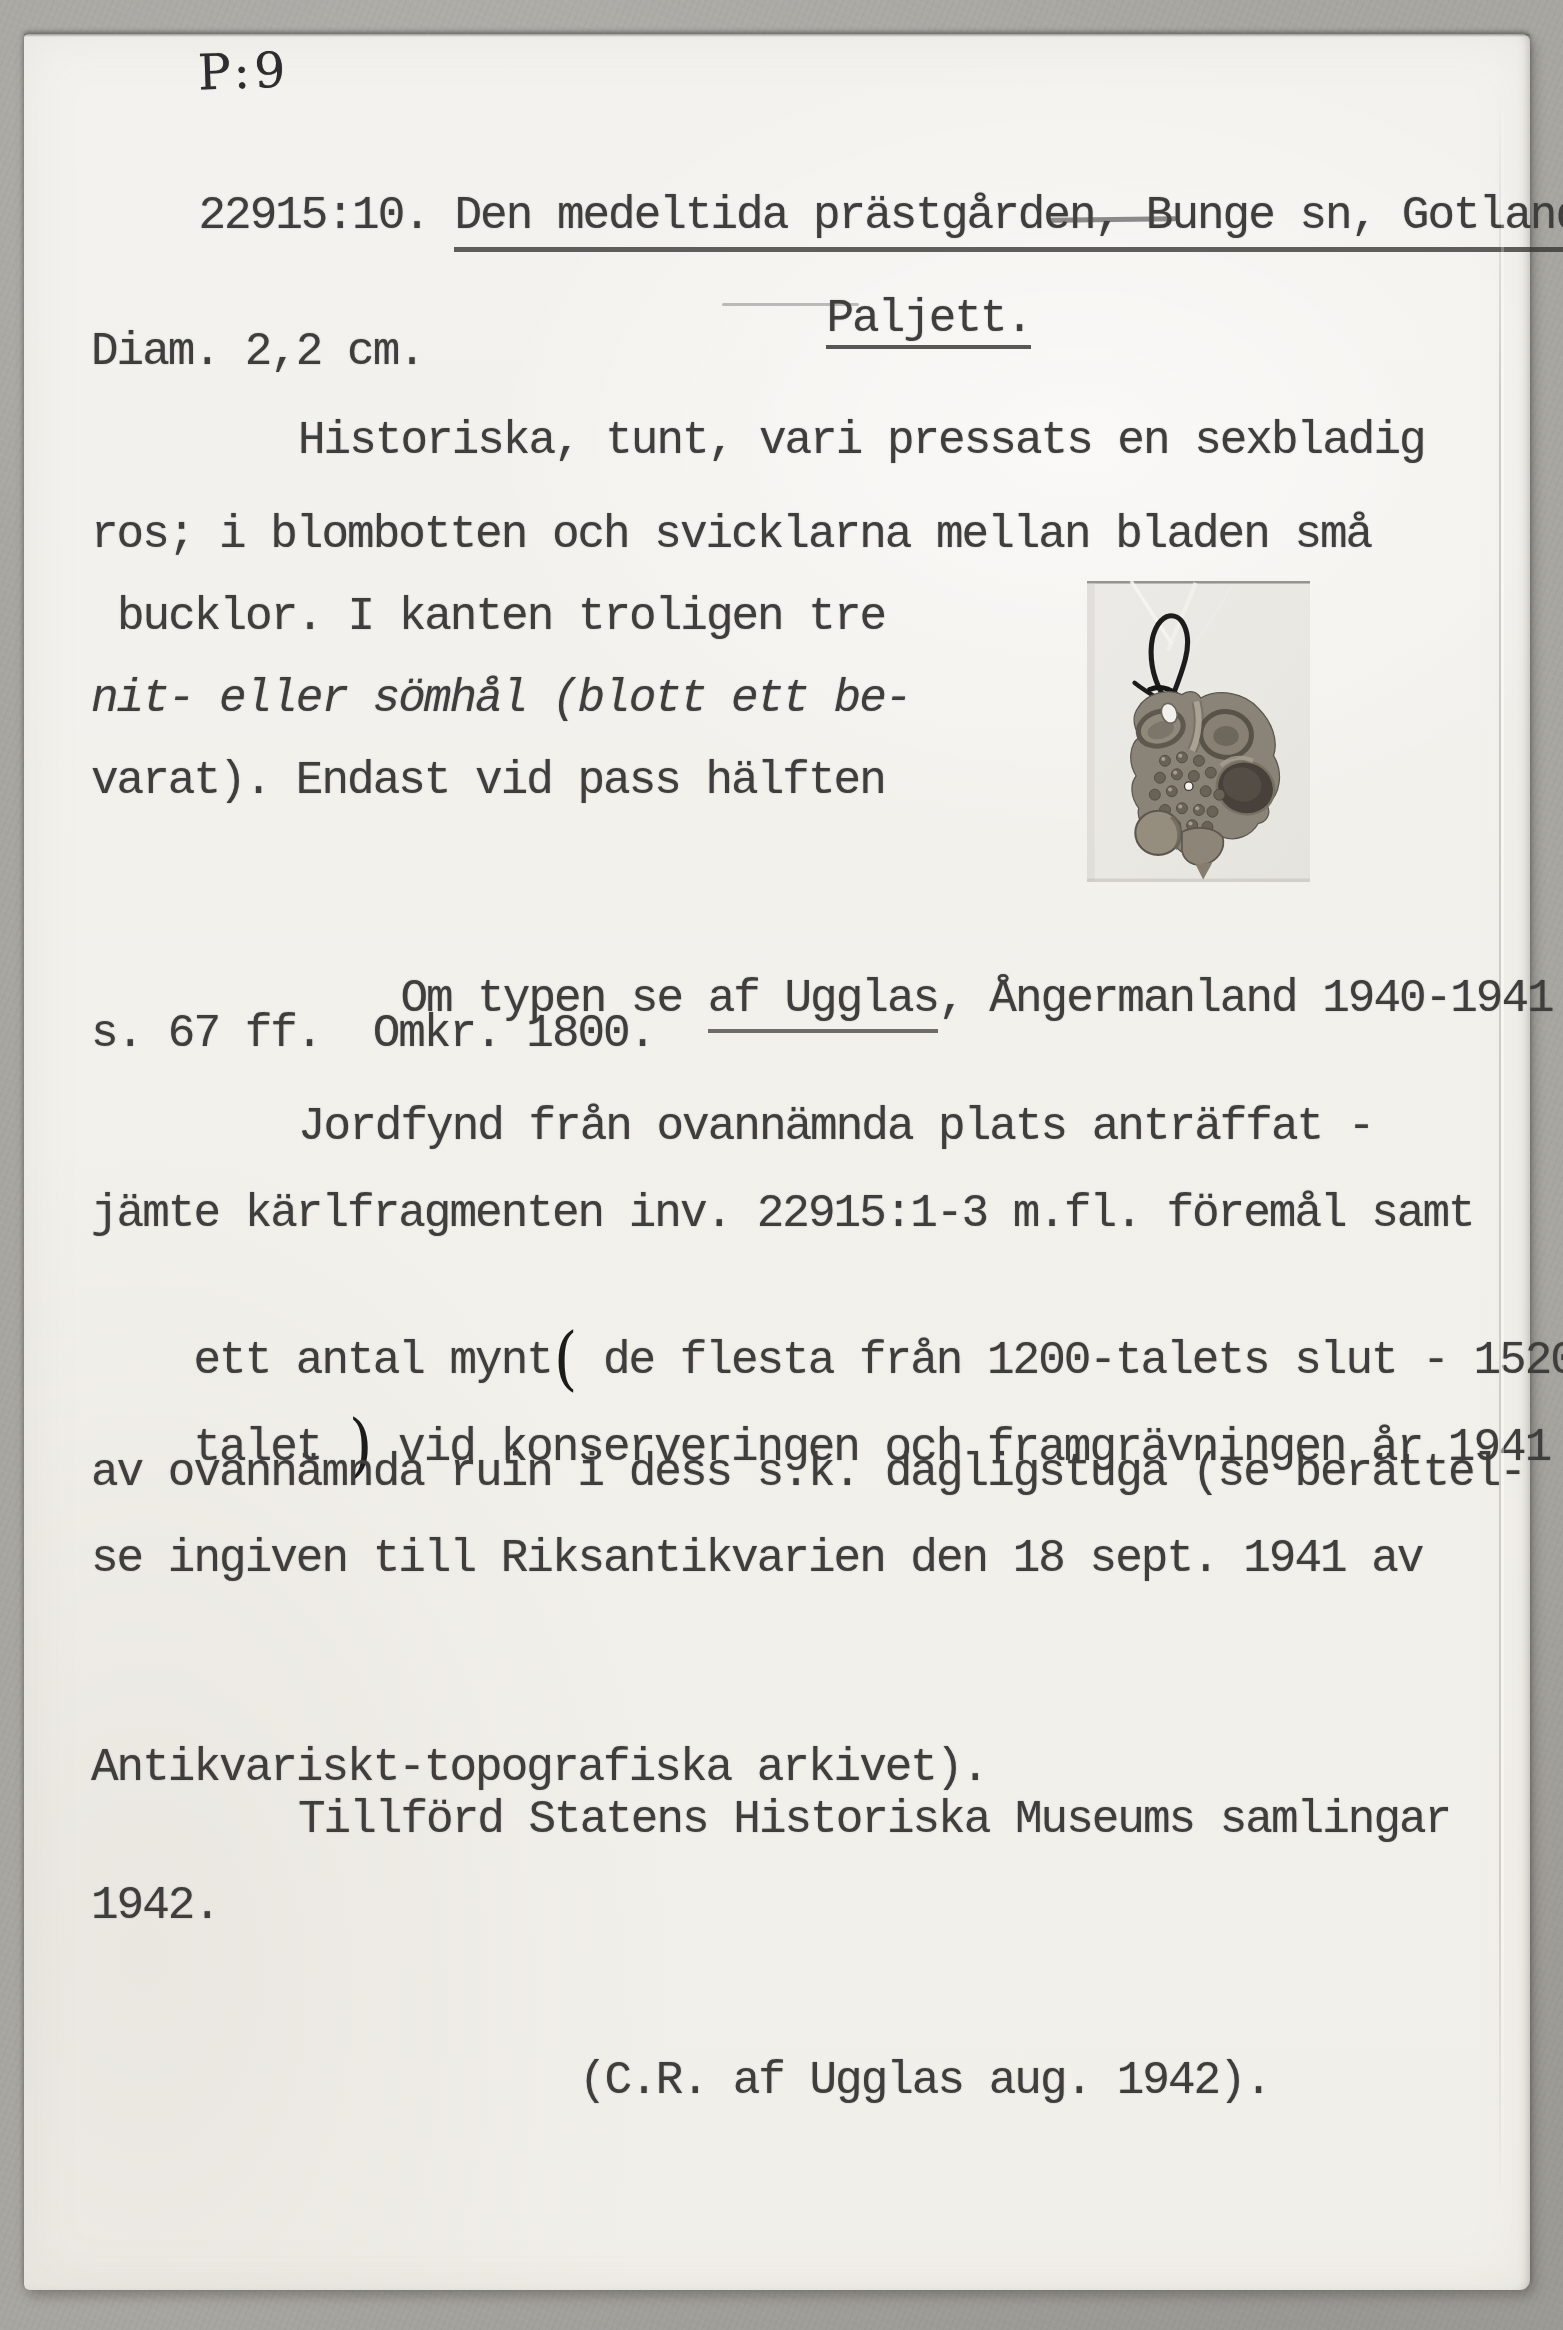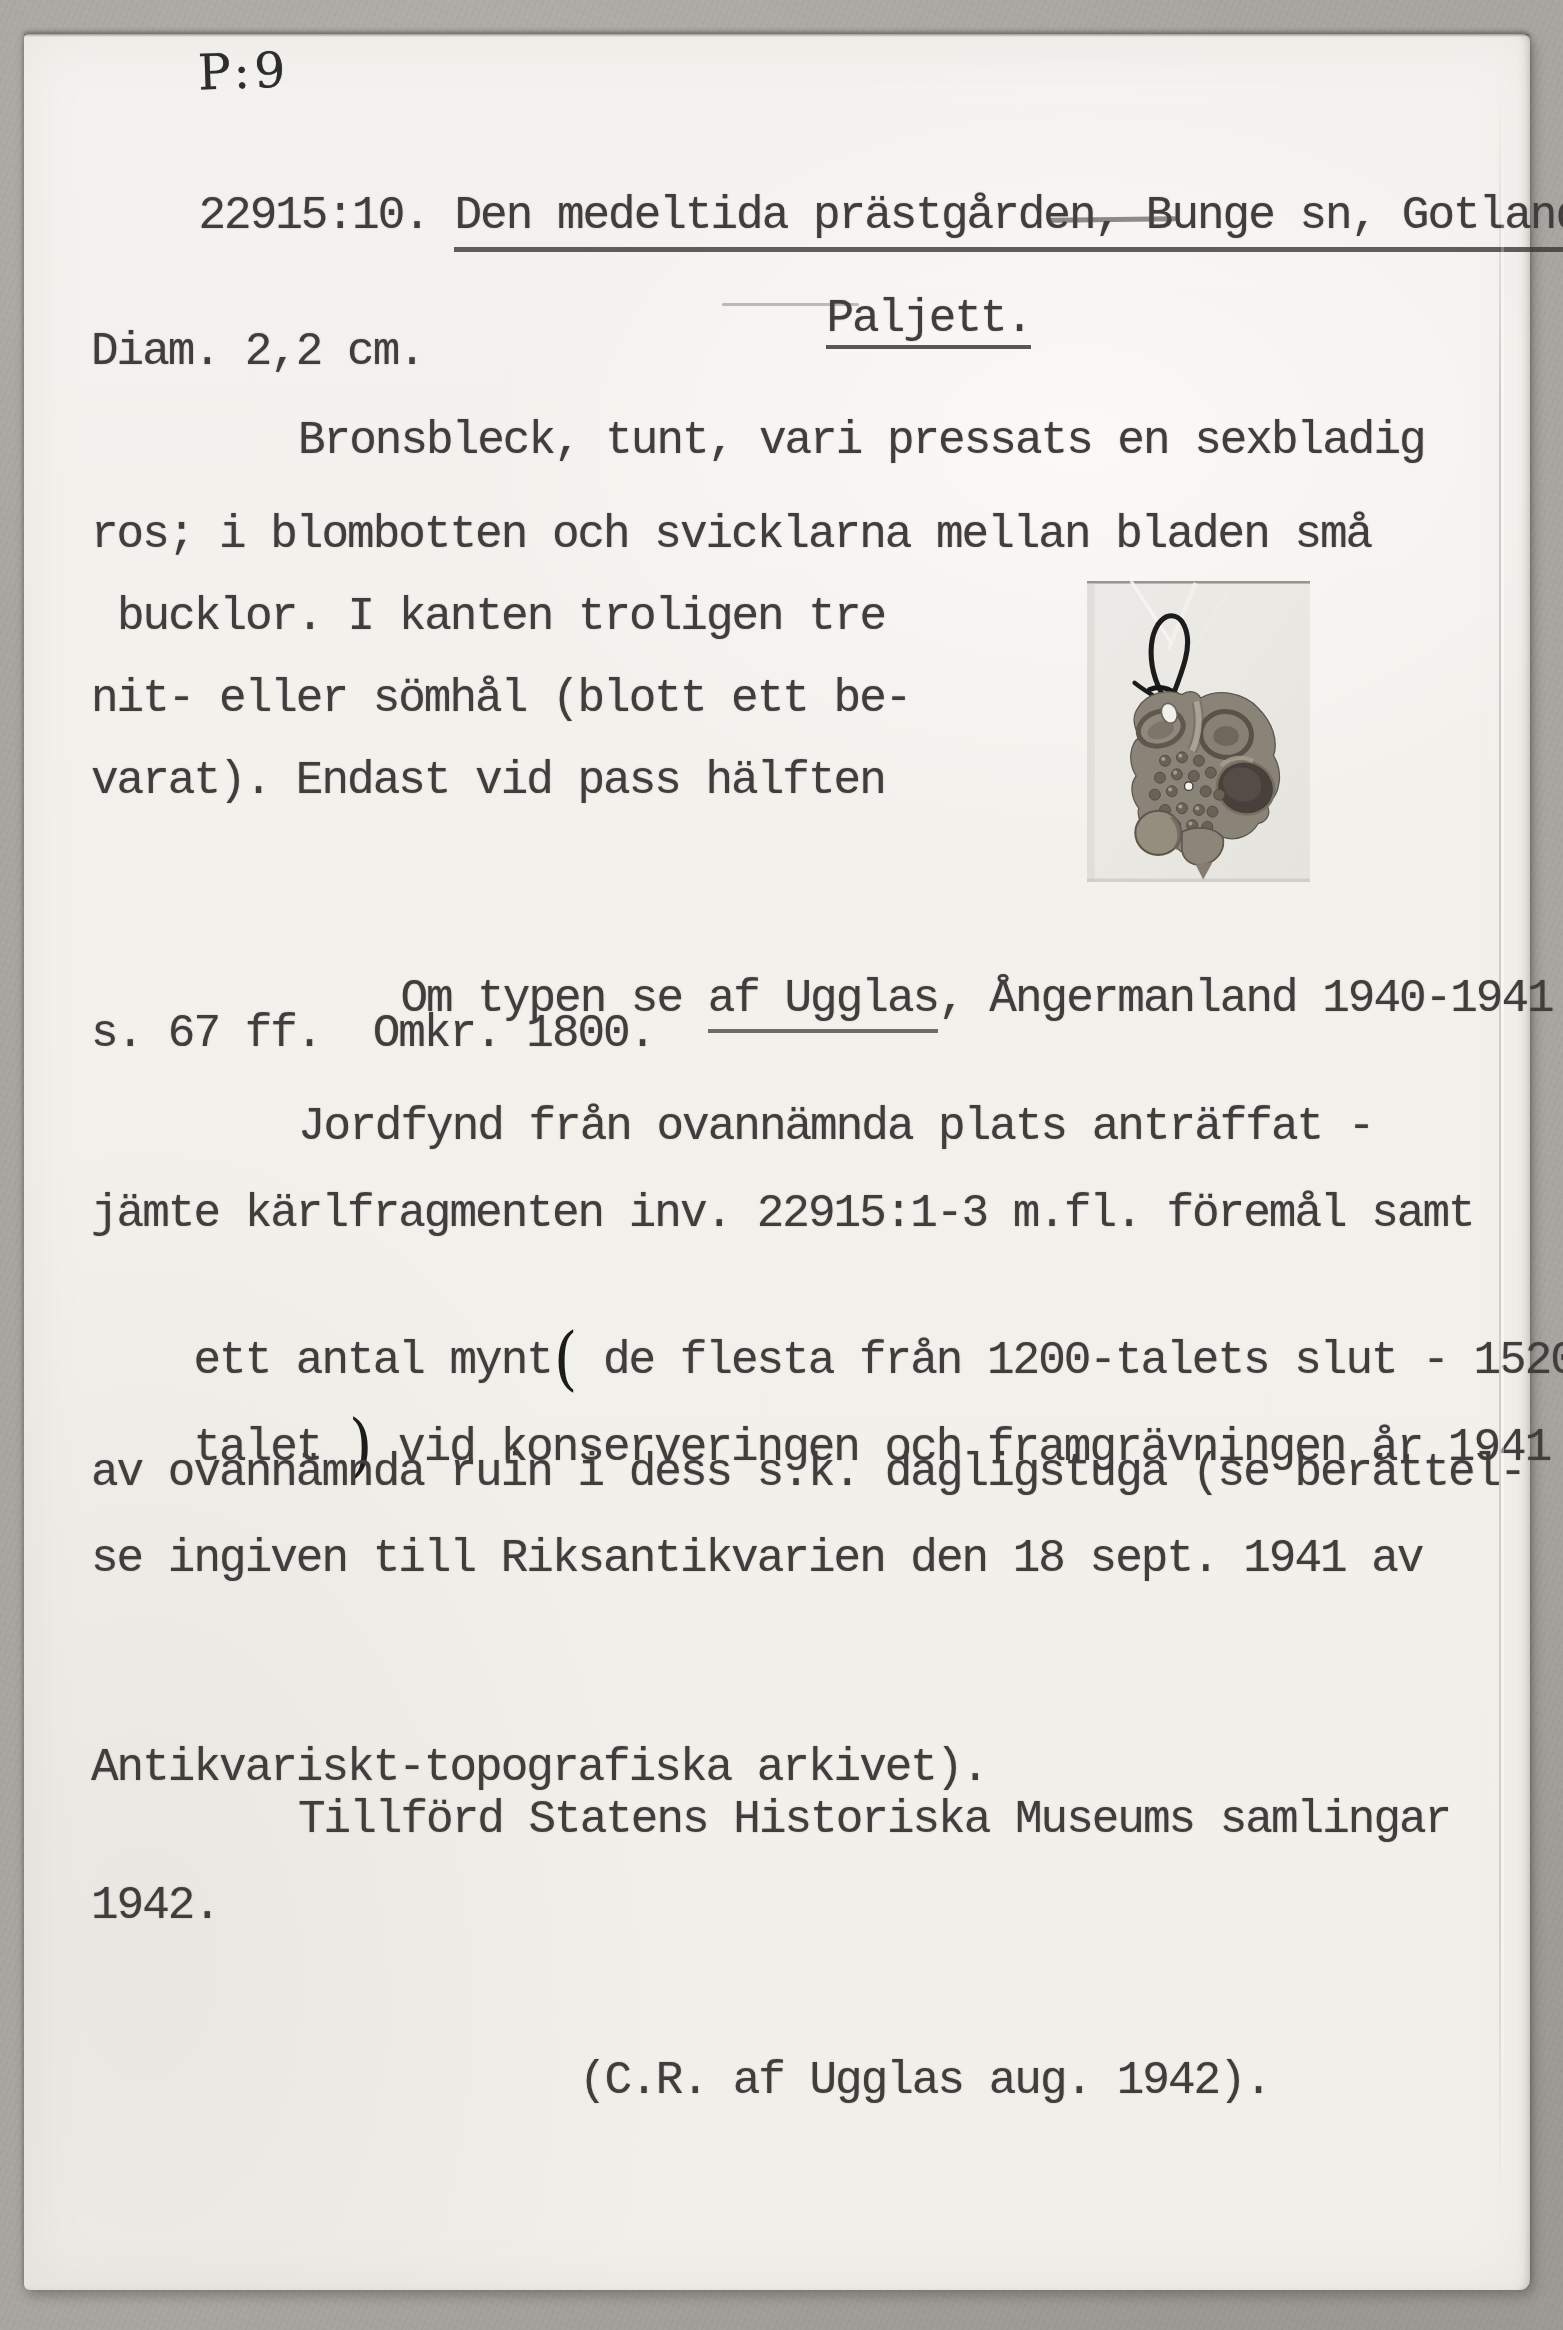--- a/index.html
+++ b/index.html
@@ -67,24 +67,24 @@
   </div>
   <div class="rule" style="left:1026px;top:183px;width:127px;height:5.1px;transform:rotate(-0.6deg);"></div>
 
   <div class="tline" style="left:700px;top:207px;">
     <span class="u-word">Paljett.</span>
   </div>
   <div class="rule" style="left:698px;top:269px;width:137px;height:3.4px;opacity:.55;"></div>
 
   <div class="tline" style="left:67px;top:292px;">Diam. 2,2 cm.</div>
 
-  <div class="tline" style="left:274px;top:381px;">Bronsbleck, tunt, vari pressats en sexbladig</div>
+  <div class="tline" style="left:274px;top:381px;">Historiska, tunt, vari pressats en sexbladig</div>
   <div class="tline" style="left:67px;top:475px;">ros; i blombotten och svicklarna mellan bladen små</div>
   <div class="tline" style="left:93px;top:557px;">bucklor. I kanten troligen tre</div>
-  <div class="tline" style="left:67px;top:639px;">nit- eller sömhål (blott ett be-</div>
+  <div class="tline" style="left:67px;top:639px;font-style:italic;">nit- eller sömhål (blott ett be-</div>
   <div class="tline" style="left:67px;top:721px;">varat). Endast vid pass hälften</div>
 
   <div class="tline" style="left:274px;top:887px;">
     <span>Om typen se </span><span class="u-ref">af Ugglas</span><span>, Ångermanland 1940-1941</span>
   </div>
   <div class="tline" style="left:67px;top:974px;">s. 67 ff.  Omkr. 1800.</div>
 
   <div class="tline" style="left:274px;top:1067px;">Jordfynd från ovannämnda plats anträffat -</div>
   <div class="tline" style="left:67px;top:1154px;">jämte kärlfragmenten inv. 22915:1-3 m.fl. föremål samt</div>
   <div class="tline" style="left:67px;top:1240px;">

